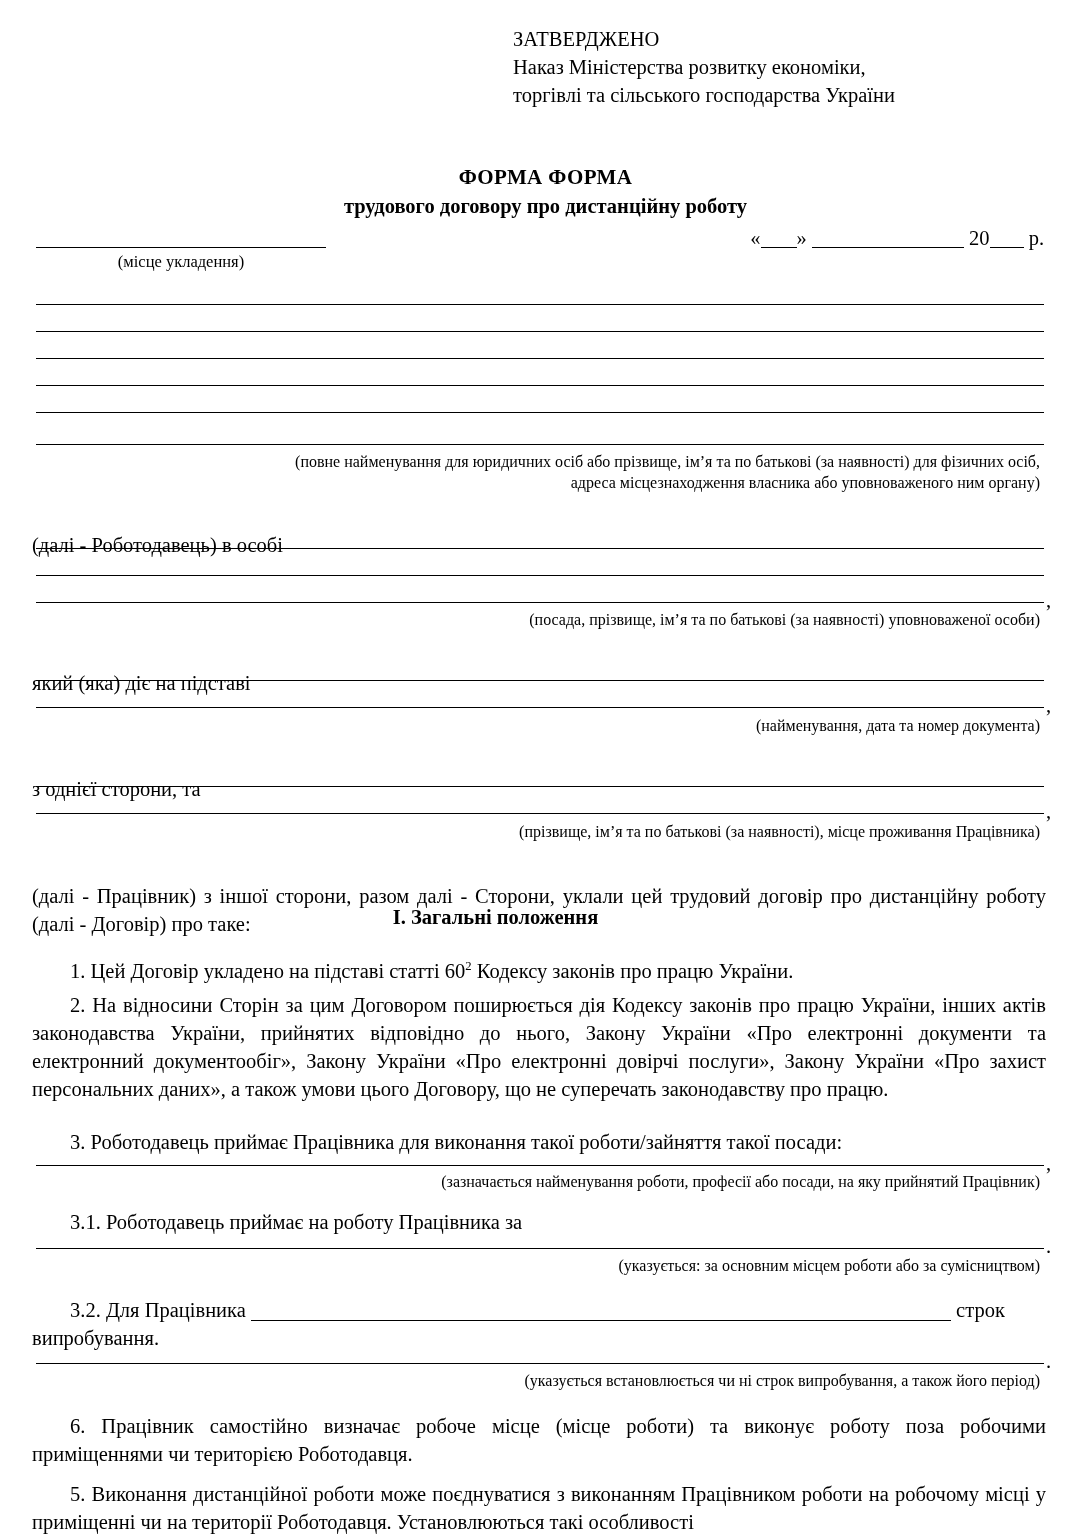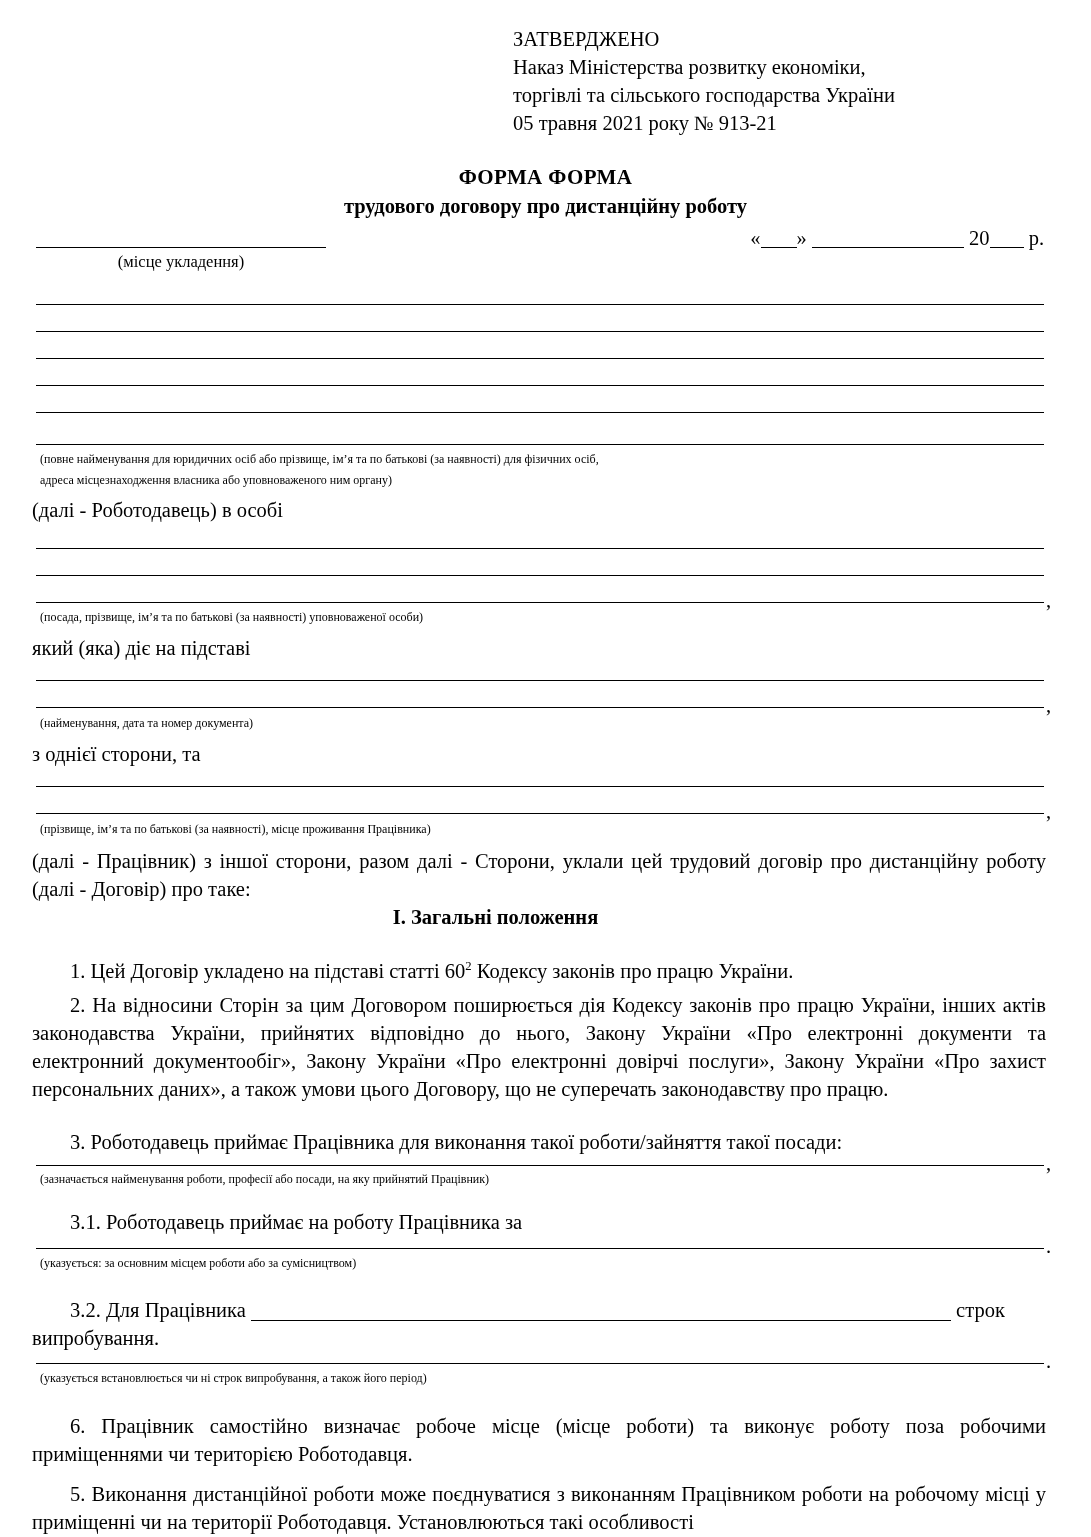--- a/index.html
+++ b/index.html
@@ -99,39 +99,39 @@
     line-height: 1;
   }
   .rule-dot {
     position: absolute;
     left: 1046px;
     font-size: 20.5px;
     line-height: 1;
   }
   .caption {
     position: absolute;
-    left: 40px;
+    left: 32px;
     width: 1008px;
-    text-align: left;
-    font-size: 12px;
+    text-align: right;
+    font-size: 16px;
     line-height: 1.28;
   }
 
   
   .para {
     position: absolute;
     left: 32px;
     width: 1014px;
     text-align: justify;
     text-justify: inter-word;
     font-size: 20.5px;
     line-height: 1.36;
   }
   .para.lead { text-indent: 38px; margin-top: 11px; }
-  .para.noindent { text-indent: 0; }
+  .para.noindent { text-indent: 0; margin-top: 35px; }
   .center-head {
     position: absolute;
     left: 0;
     width: 933px;
     text-align: center;
     font-weight: bold;
     font-size: 20.5px;
     margin-left: 29px;
   }
   sup { font-size: 0.62em; vertical-align: super; line-height: 0; }
@@ -144,21 +144,20 @@
 </style>
 </head>
 <body>
 
 <div class="page">
 
   <div class="approval">
     <div>ЗАТВЕРДЖЕНО</div>
     <div>Наказ Міністерства розвитку економіки,</div>
     <div>торгівлі та сільського господарства України</div>
-    <div>05 травня 2021 року № 913-21</div>
   </div>
 
   <div class="title-block">
     <div class="title-main">ФОРМА ФОРМА</div>
     <div class="title-sub">трудового договору про дистанційну роботу</div>
   </div>
 
   <div class="placedate">
     <div class="place-blank"></div>
     <div class="place-caption">(місце укладення)</div>

